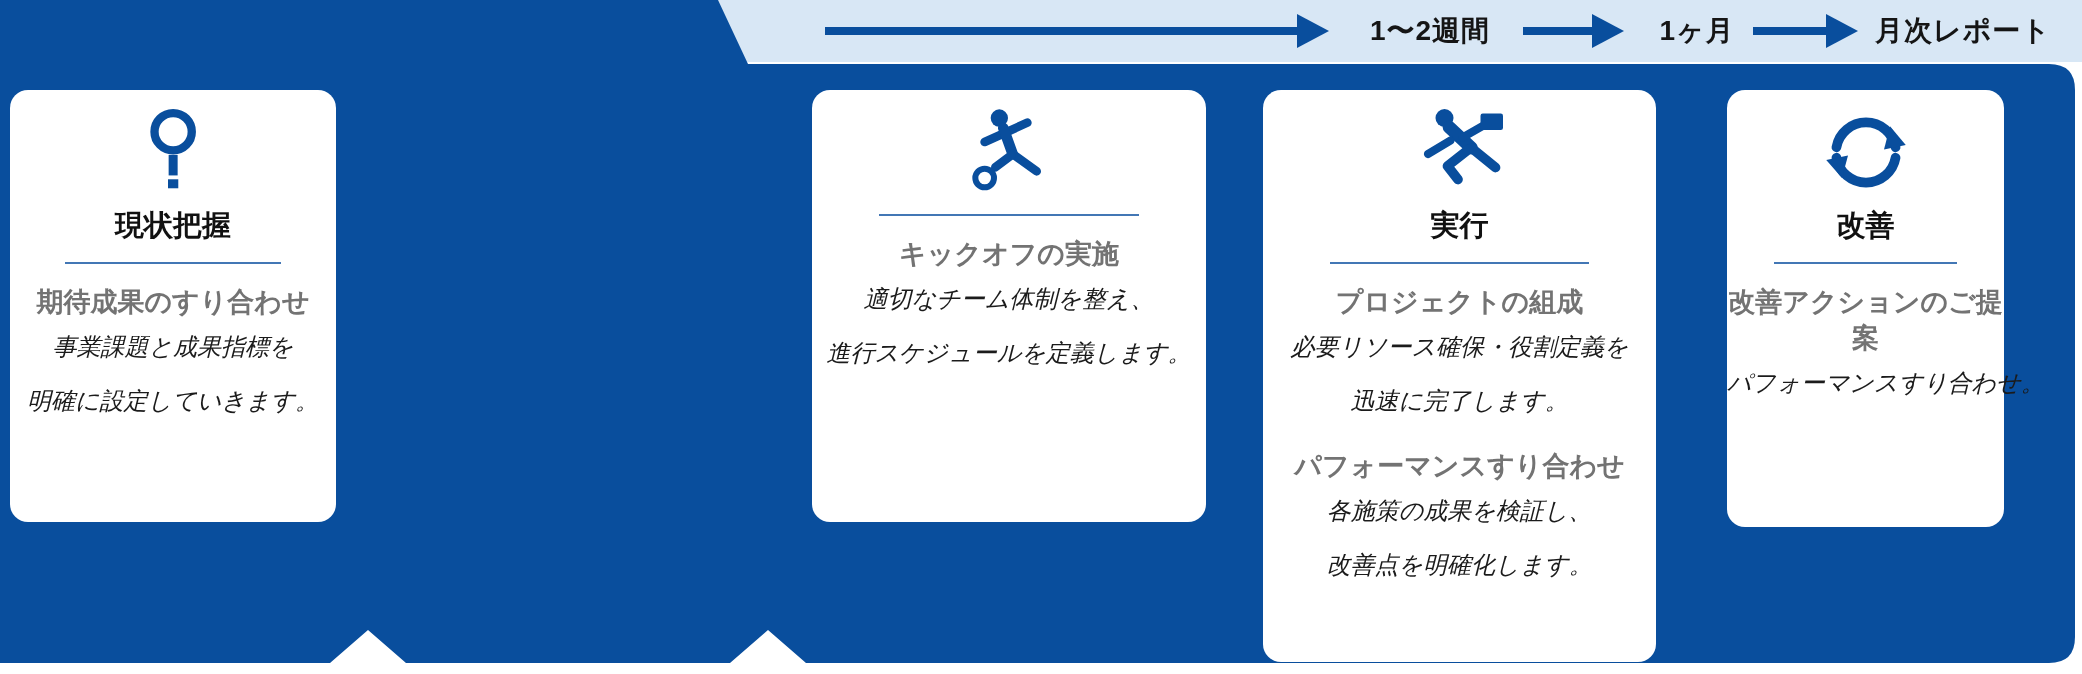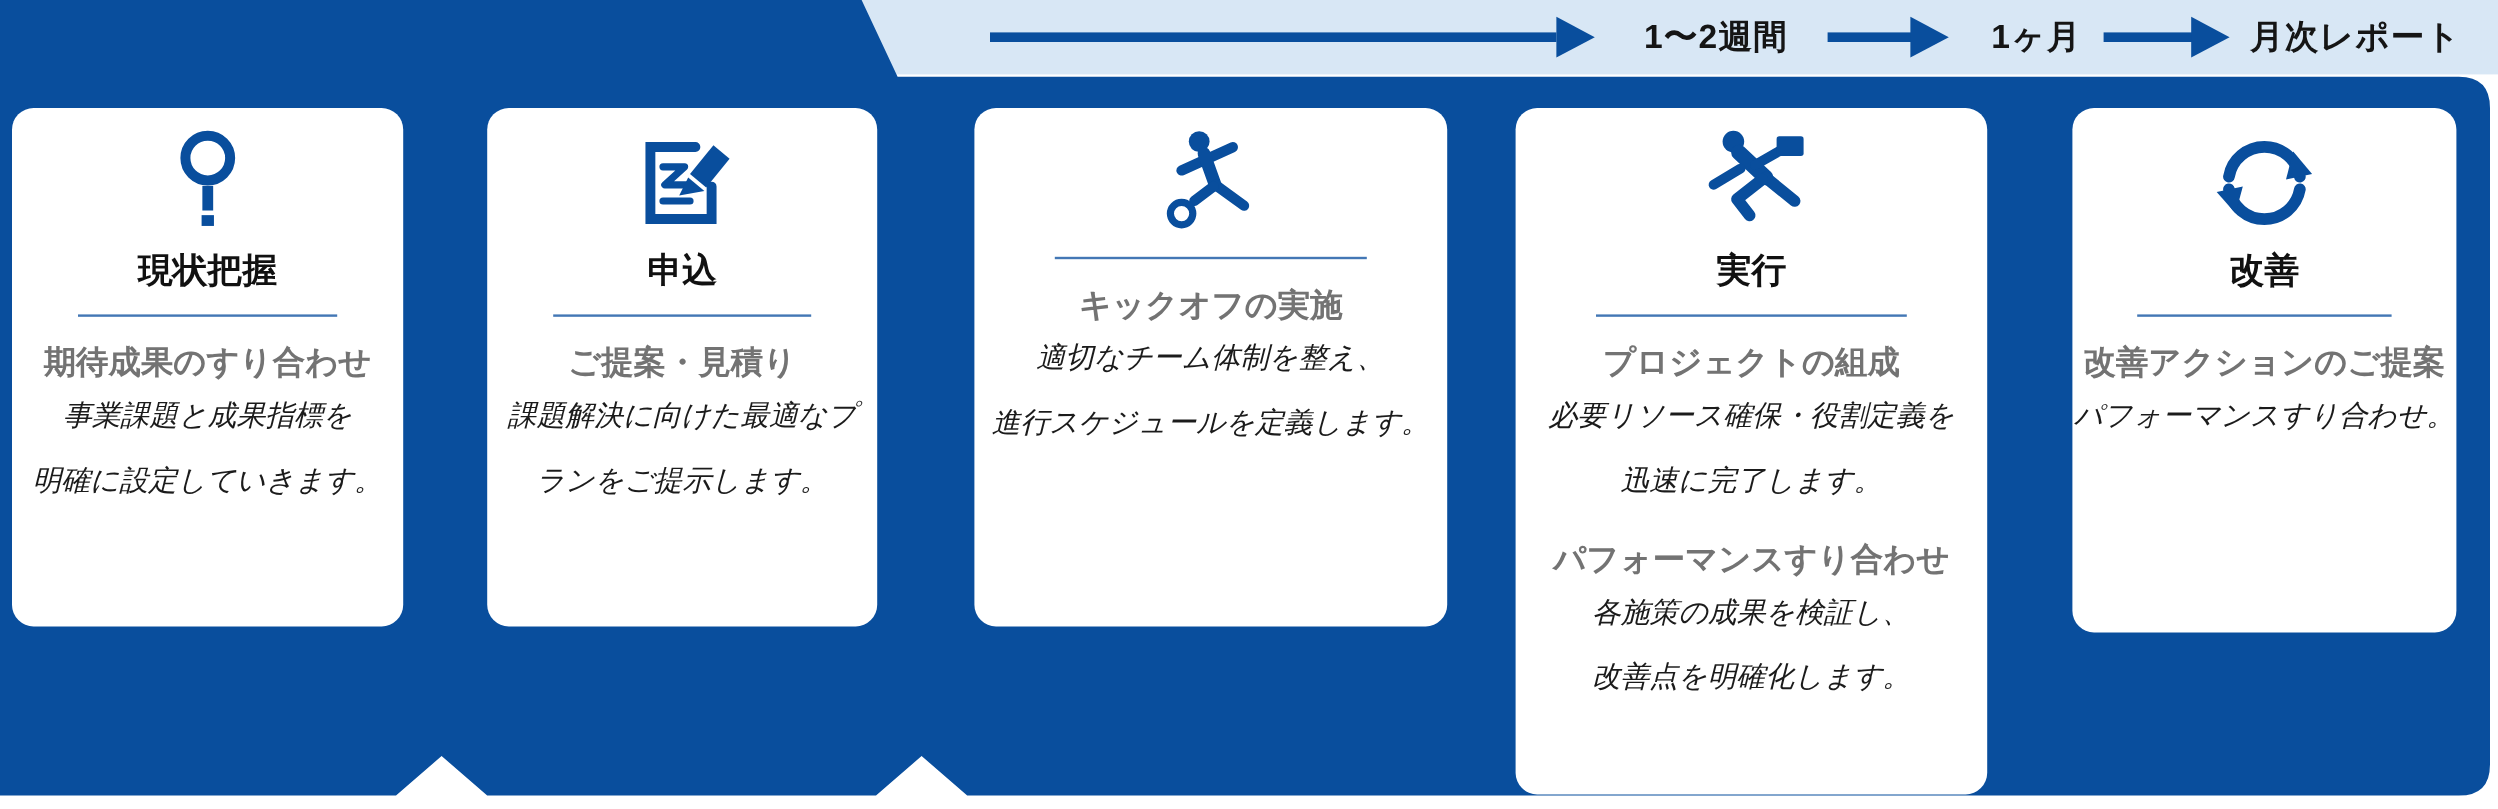--- a/index.html
+++ b/index.html
@@ -24,21 +24,21 @@
            border-top:17px solid transparent;border-bottom:17px solid transparent;}
   .tl-label{position:absolute;top:31px;transform:translate(-50%,-50%);
             font-size:28px;font-weight:600;white-space:nowrap;color:#151515;letter-spacing:1px;}
 
   
   .card{position:absolute;background:var(--card_bg);border-radius:18px;text-align:center;}
   .card1{left:10px;  top:90px;width:326px;height:432px;}
   .card2{left:406px; top:90px;width:325px;height:432px;}
   .card3{left:812px; top:90px;width:394px;height:432px;}
   .card4{left:1263px;top:90px;width:393px;height:572px;}
-  .card5{left:1727px;top:90px;width:320px;height:437px;}
+  .card5{left:1727px;top:90px;width:277px;height:437px;}
 
   .icon-box{height:94px;margin-top:14px;display:flex;align-items:center;justify-content:center;}
   .icon-box svg{height:90px;}
   .ic-stroke{stroke:var(--primary);fill:none;stroke-linecap:round;}
   .ic-fill{fill:var(--primary);}
 
   .card-title{font-size:29px;font-weight:700;margin-top:8px;color:#111;}
   .divider{width:66%;height:2px;background:var(--divider);margin:16px auto 0;}
   .section-heading{font-size:27px;font-weight:700;margin-top:20px;color:#737373;}
   .section-line{font-size:24px;line-height:2.25;color:var(--text);white-space:nowrap;font-style:italic;}
@@ -80,38 +80,20 @@
     </div>
     <div class="card-title">現状把握</div>
     <div class="divider"></div>
     <div class="section">
       <div class="section-heading">期待成果のすり合わせ</div>
       <div class="section-line">事業課題と成果指標を</div>
       <div class="section-line">明確に設定していきます。</div>
     </div>
   </div>
 
-  <div class="card card2">
-    <div class="icon-box">
-      <svg viewBox="0 0 120 120">
-        <path d="M74,22 H24 V102 H92 V66" class="ic-stroke" stroke-width="11"></path>
-        <path d="M38,44 H62 L40,64 H66" class="ic-stroke" stroke-width="8" stroke-linejoin="round"></path>
-        <path d="M38,82 H68" class="ic-stroke" stroke-width="8"></path>
-        <polygon points="68,52 94,20 112,35 86,67" class="ic-fill"></polygon>
-        <polygon points="66,56 84,71 56,76" class="ic-fill"></polygon>
-      </svg>
-    </div>
-    <div class="card-title">申込</div>
-    <div class="divider"></div>
-    <div class="section">
-      <div class="section-heading">ご提案・見積り</div>
-      <div class="section-line">課題解決に向けた最適なプ</div>
-      <div class="section-line">ランをご提示します。</div>
-    </div>
-  </div>
 
   <div class="card card3">
     <div class="icon-box">
       <svg viewBox="0 0 130 135">
         <circle cx="50" cy="18" r="13" class="ic-fill"></circle>
         <path d="M28,54 L92,25" class="ic-stroke" stroke-width="13"></path>
         <path d="M56,33 L70,72" class="ic-stroke" stroke-width="16"></path>
         <path d="M70,72 L106,98" class="ic-stroke" stroke-width="13"></path>
         <path d="M68,74 L44,92" class="ic-stroke" stroke-width="13"></path>
         <circle cx="28" cy="108" r="14" class="ic-stroke" stroke-width="9"></circle>

